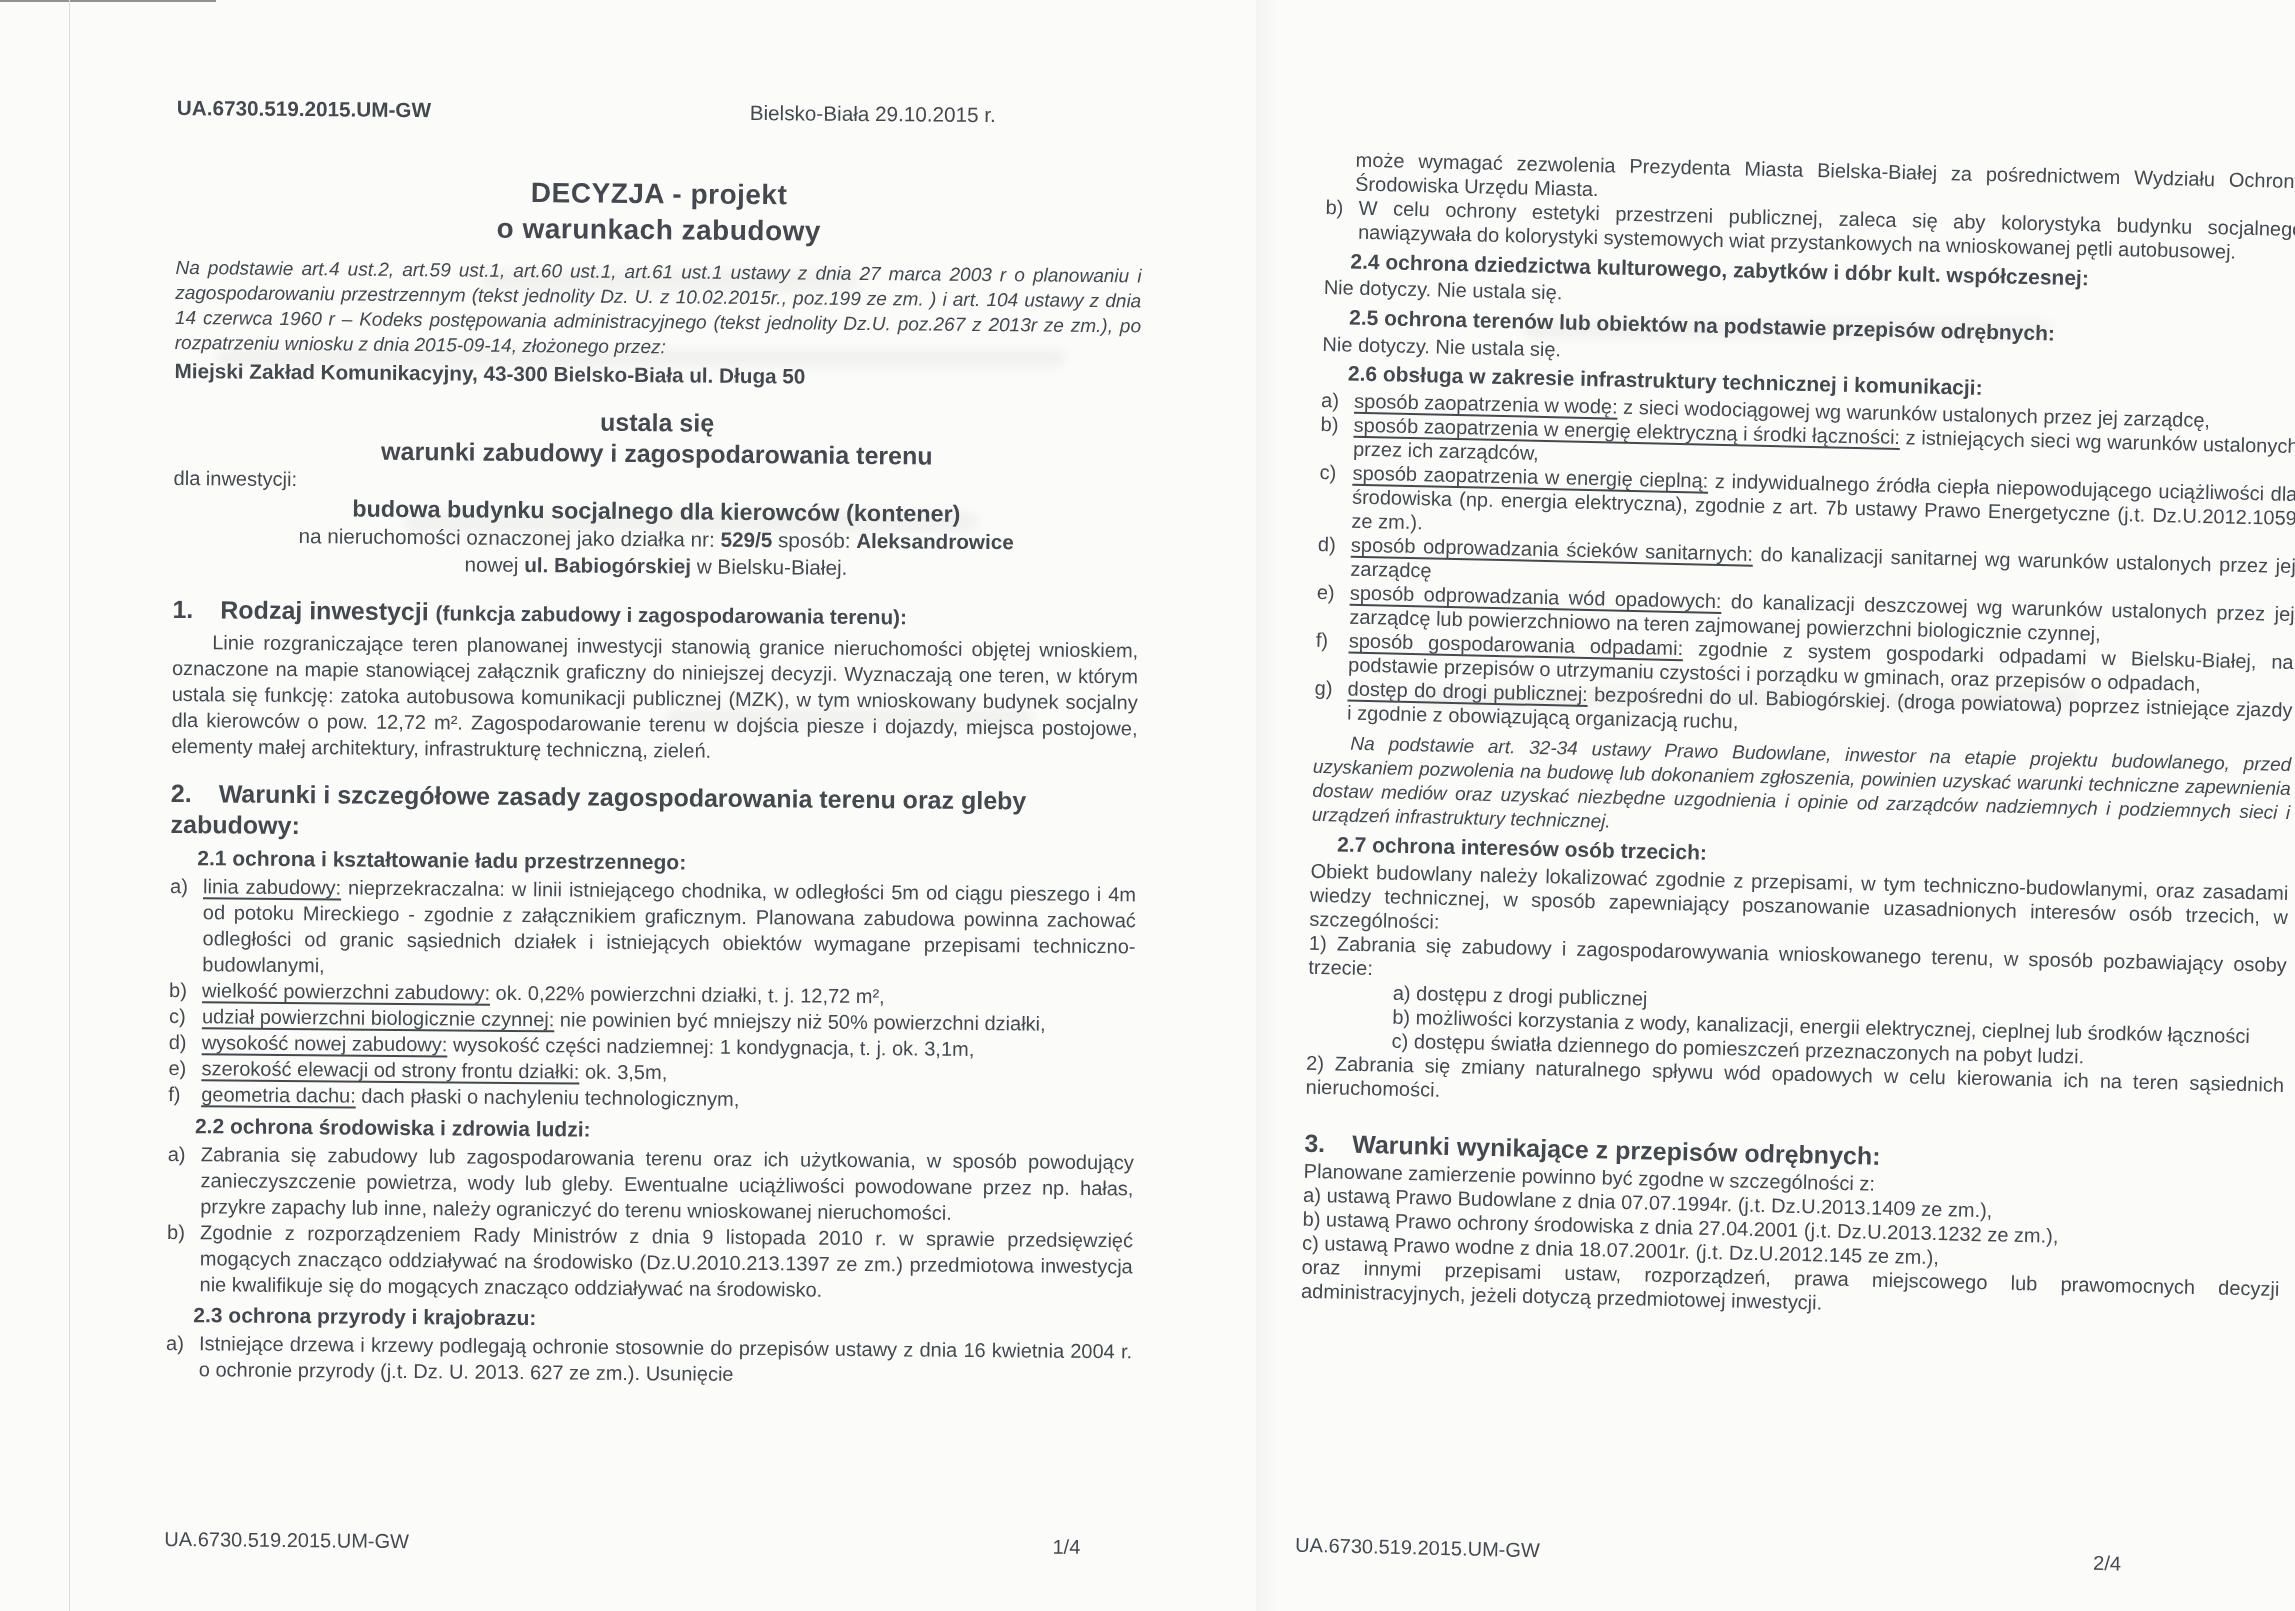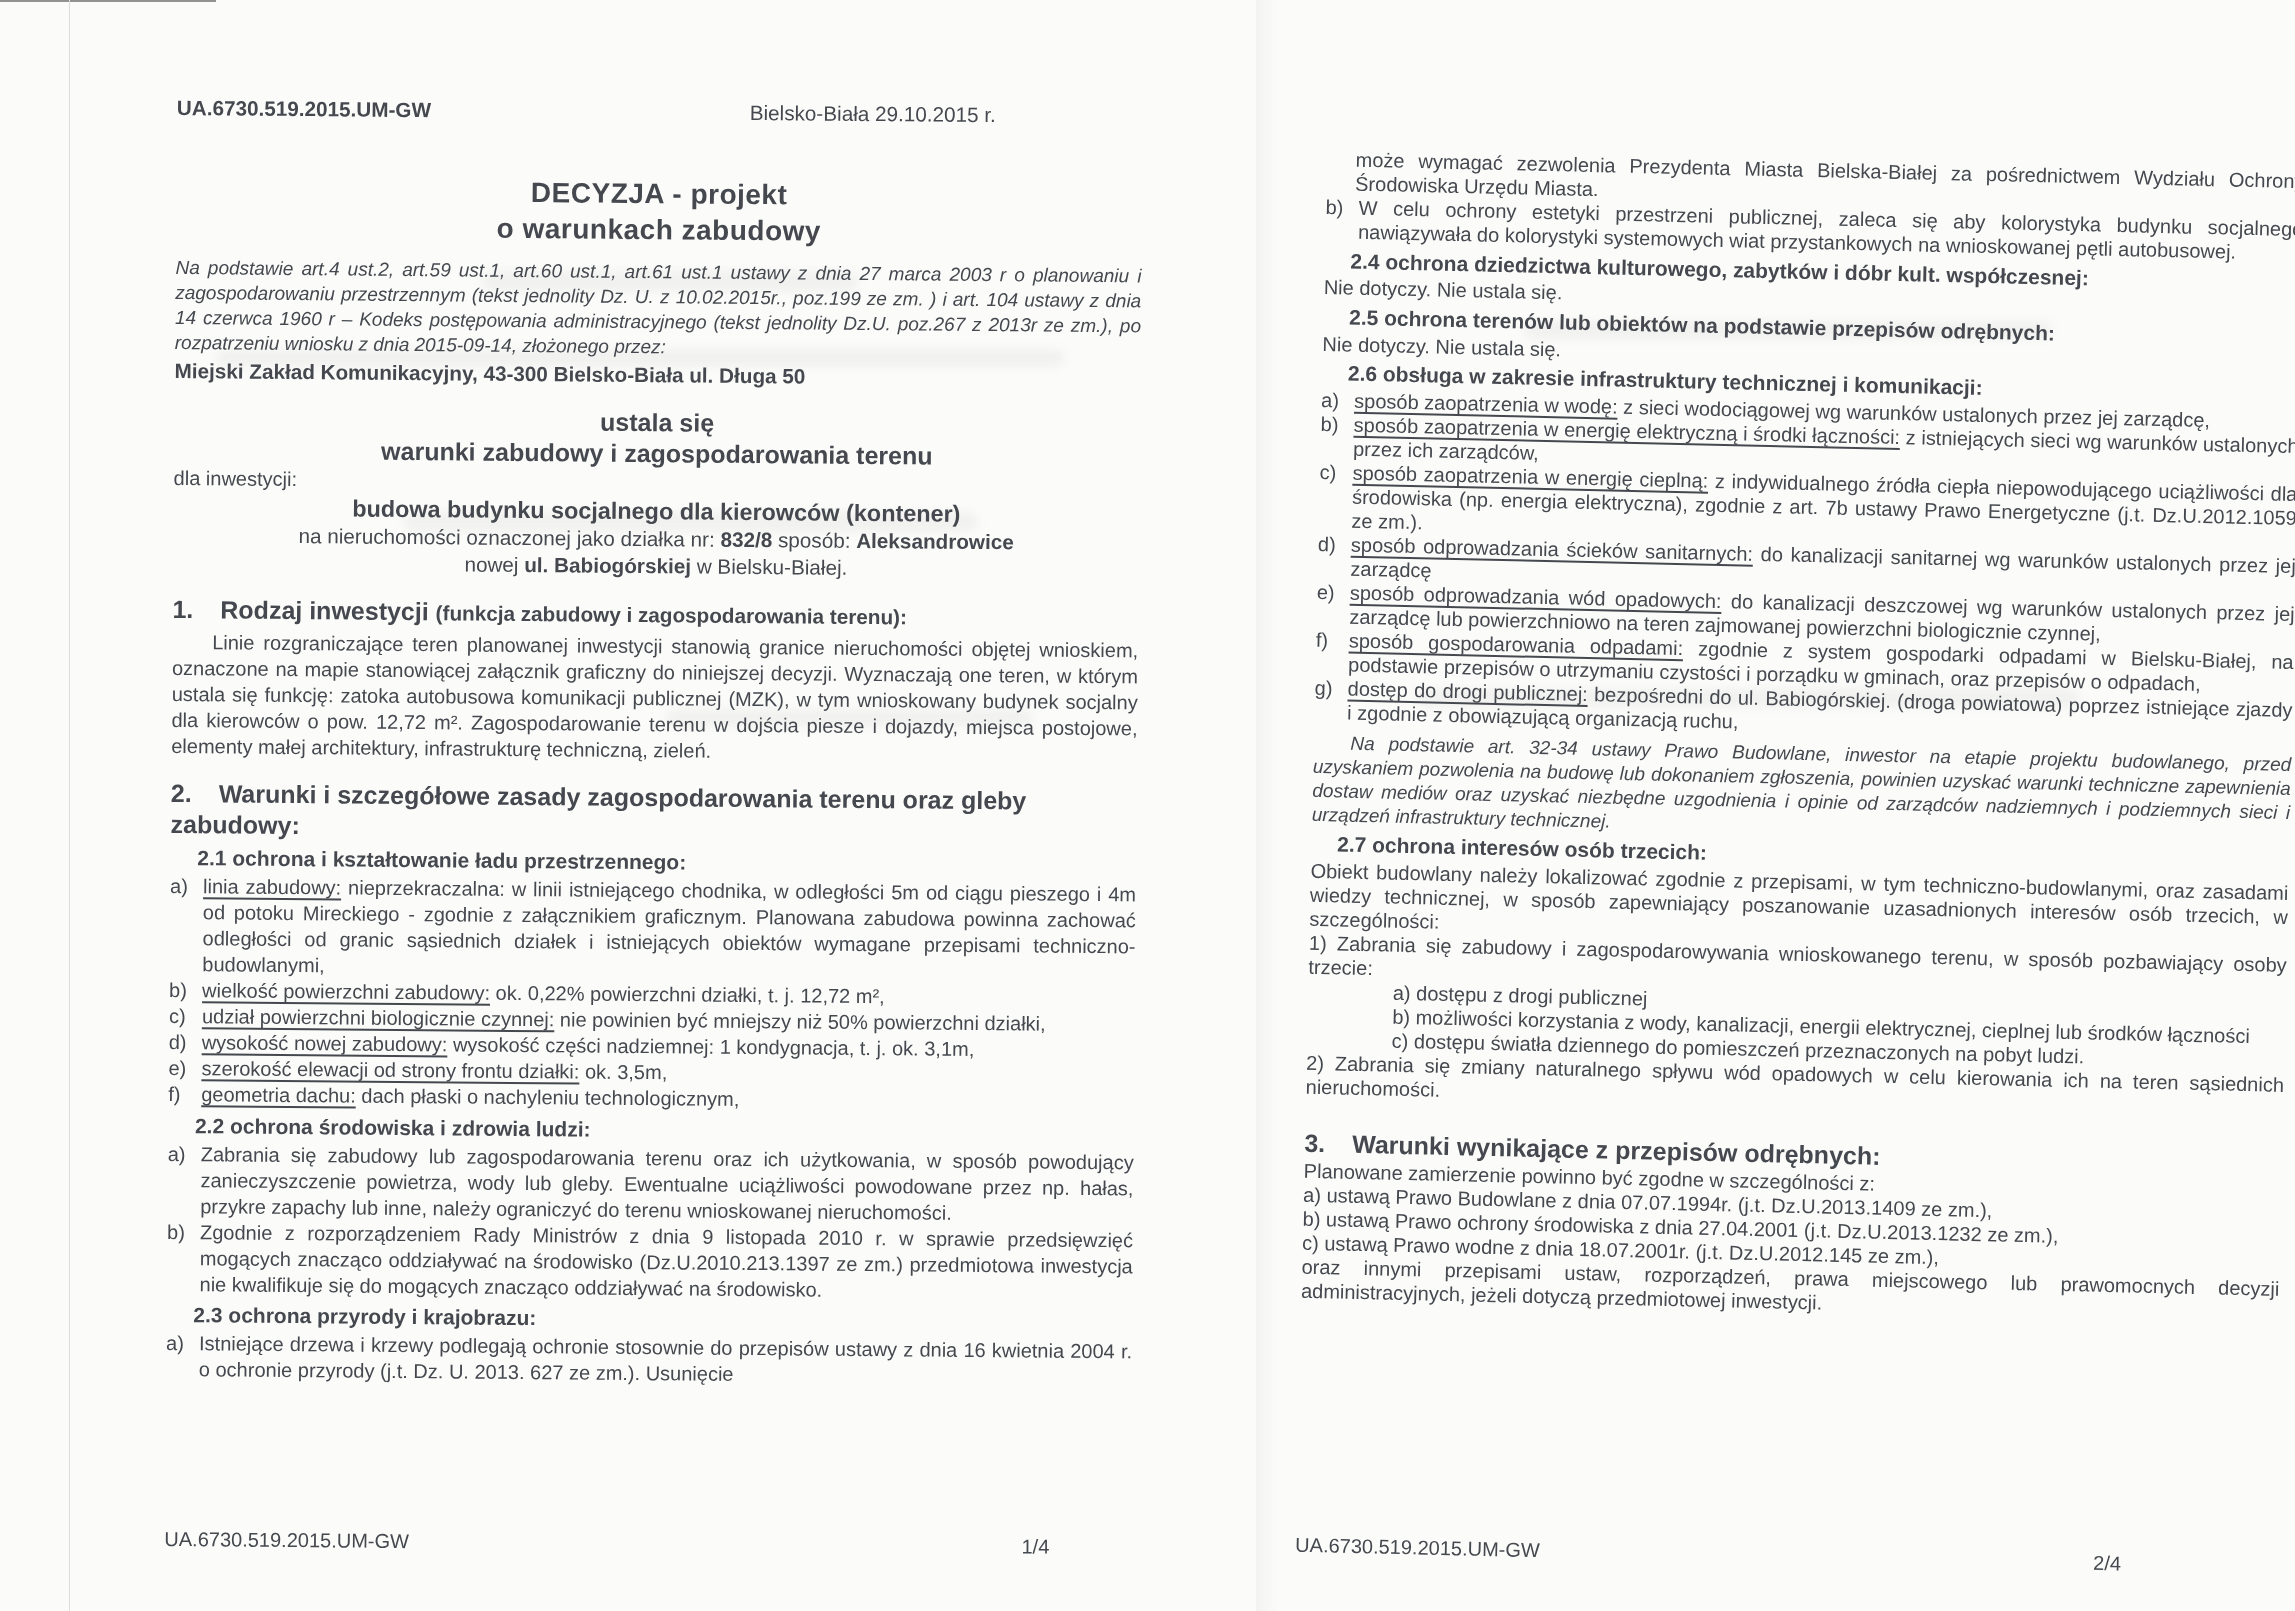--- a/index.html
+++ b/index.html
@@ -40,21 +40,21 @@
   .bodyp{text-align:justify;text-indent:40px;margin-top:2.8px;}
   .sub{font-weight:700;font-size:21px;line-height:27px;padding-left:27px;margin-top:4.6px;margin-bottom:1.8px;}
 
   .item{display:flex;}
   .item .m{flex:0 0 33px;}
   .item .t{flex:1;text-align:justify;}
   .lead{text-decoration:underline;text-decoration-thickness:1.6px;text-underline-offset:3.7px;}
 
   .foot{position:absolute;left:0;width:100%;display:flex;font-size:20px;}
   #p1 .foot{top:1432px;}
-  #p1 .foot .pg{margin-left:auto;margin-right:81px;}
+  #p1 .foot .pg{margin-left:auto;margin-right:50px;}
   #p2 .foot{top:1386px;}
   #p2 .foot .pg{margin-left:auto;margin-right:152px;}
 
   
   .cont{padding-left:29px;text-align:justify;}
   #p2 .sub{padding-left:26px;font-size:21px;line-height:26px;}
   .note{font-style:italic;text-align:justify;margin-top:6.4px;font-size:19px;line-height:24px;text-indent:37px;}
   .plain{text-align:justify;}
   .subitem{padding-left:85px;}
   .s3head{margin-top:29px;font-weight:700;font-size:25px;line-height:31px;}
@@ -89,21 +89,21 @@
 
   <div class="applicant">Miejski Zakład Komunikacyjny, 43-300 Bielsko-Biała ul. Długa 50</div>
 
   <div class="decree first">ustala się</div>
   <div class="decree">warunki zabudowy i zagospodarowania terenu</div>
 
   <div class="forinv">dla inwestycji:</div>
   <div class="invest">budowa budynku socjalnego dla kierowców (kontener)</div>
 
   <div class="cline">
-    <span>na nieruchomości oznaczonej jako działka nr: </span><b>832/8</b><span> sposób: </span><b>Aleksandrowice</b>
+    <span>na nieruchomości oznaczonej jako działka nr: </span><b>529/5</b><span> sposób: </span><b>Aleksandrowice</b>
   </div>
   <div class="cline">
     <span>nowej </span><b>ul. Babiogórskiej</b><span> w Bielsku-Białej.</span>
   </div>
 
   <div class="sec">
     <span>1.</span><span class="gap"></span><span>Rodzaj inwestycji </span><span class="secsmall">(funkcja zabudowy i zagospodarowania terenu):</span>
   </div>
   <div class="bodyp">Linie rozgraniczające teren planowanej inwestycji stanowią granice nieruchomości objętej wnioskiem, oznaczone na mapie stanowiącej załącznik graficzny do niniejszej decyzji. Wyznaczają one teren, w którym ustala się funkcję: zatoka autobusowa komunikacji publicznej (MZK), w tym wnioskowany budynek socjalny dla kierowców o pow. 12,72 m². Zagospodarowanie terenu w dojścia piesze i dojazdy, miejsca postojowe, elementy małej architektury, infrastrukturę techniczną, zieleń.</div>
 

